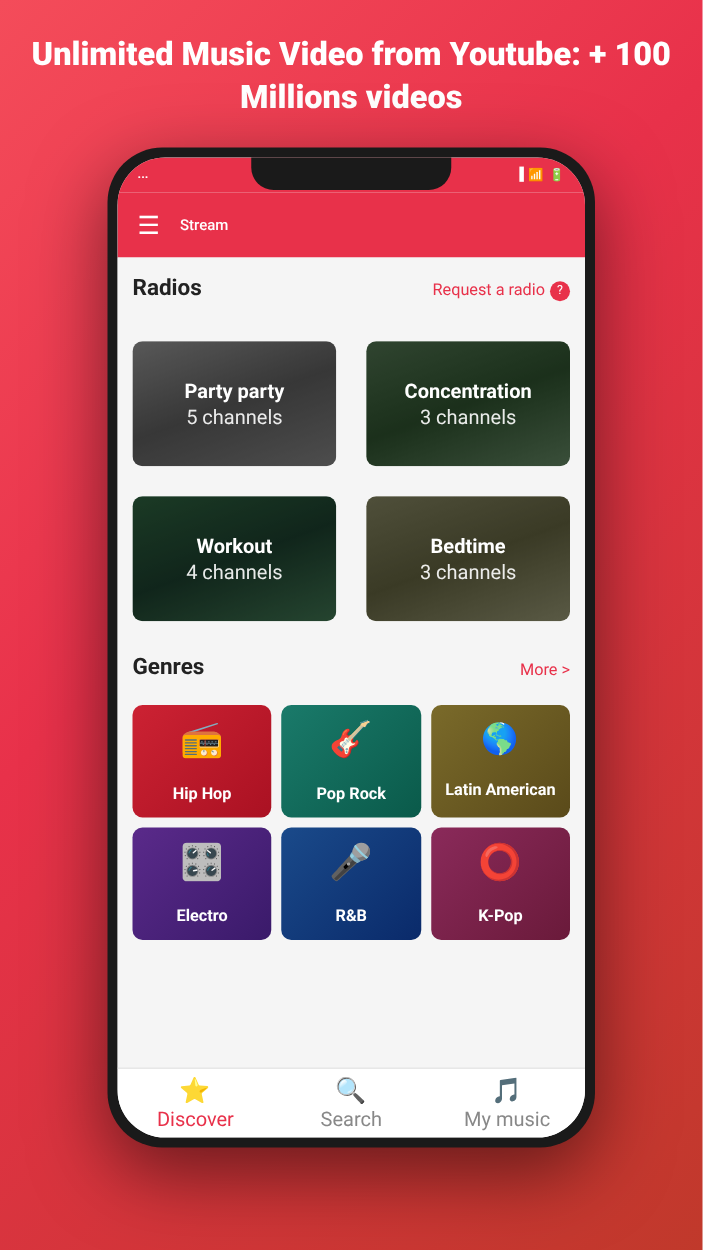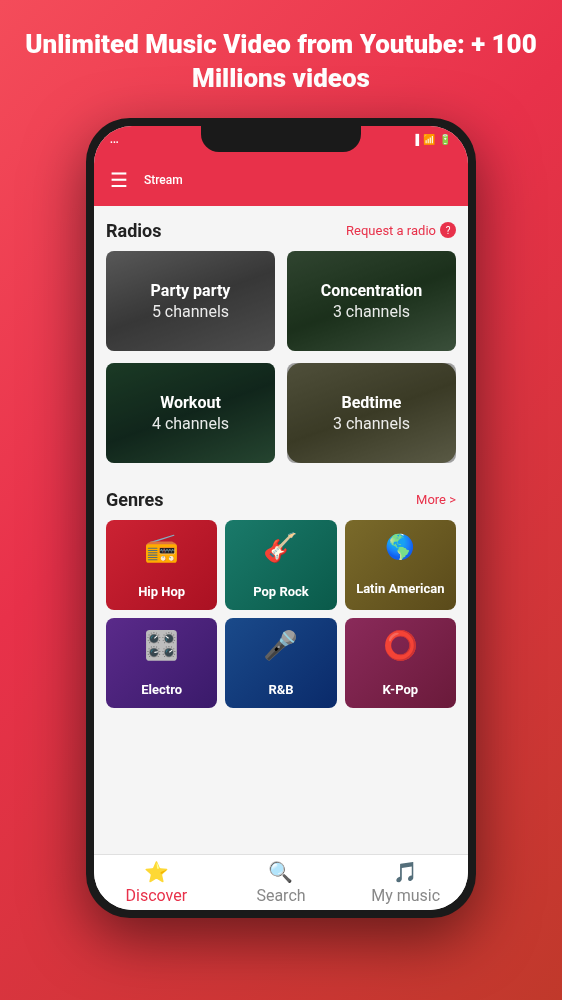--- a/index.html
+++ b/index.html
@@ -116,22 +116,22 @@
       background: #f5f5f5;
     }
 
     .section {
       padding: 0 12px 12px;
     }
 
     .section-header {
       display: flex;
       justify-content: space-between;
-      align-items: center;
-      padding: 14px 0 10px;
+      align-items: flex-end;
+      padding: 14px 0 20px;
     }
 
     .section-title {
       font-size: 18px;
       font-weight: 700;
       color: #222;
     }
 
     .section-action {
       color: #e8314a;
@@ -150,21 +150,22 @@
       height: 16px;
       font-size: 10px;
       display: flex;
       align-items: center;
       justify-content: center;
     }
 
     .radio-grid {
       display: grid;
       grid-template-columns: 1fr 1fr;
-      gap: 12px;
+      gap: 24px;
+      margin-top: 12px;
     }
 
     .radio-card {
       border-radius: 8px;
       overflow: hidden;
       position: relative;
       height: 100px;
       cursor: pointer;
     }
 
@@ -218,21 +219,20 @@
     .workout-img-sim {
       width: 100%;
       height: 100%;
       background: linear-gradient(160deg, #2a5a3a 0%, #1a3a2a 50%, #3a6a4a 100%);
     }
 
     .bedtime-img-sim {
       width: 100%;
       height: 100%;
       background: linear-gradient(160deg, #7a7a5a 0%, #5a5a3a 50%, #8a8a6a 100%);
-      border-radius: 14px;
     }
 
     .genres-grid {
       display: grid;
       grid-template-columns: 1fr 1fr 1fr;
       gap: 8px;
     }
 
     .genre-card {
       border-radius: 8px;

